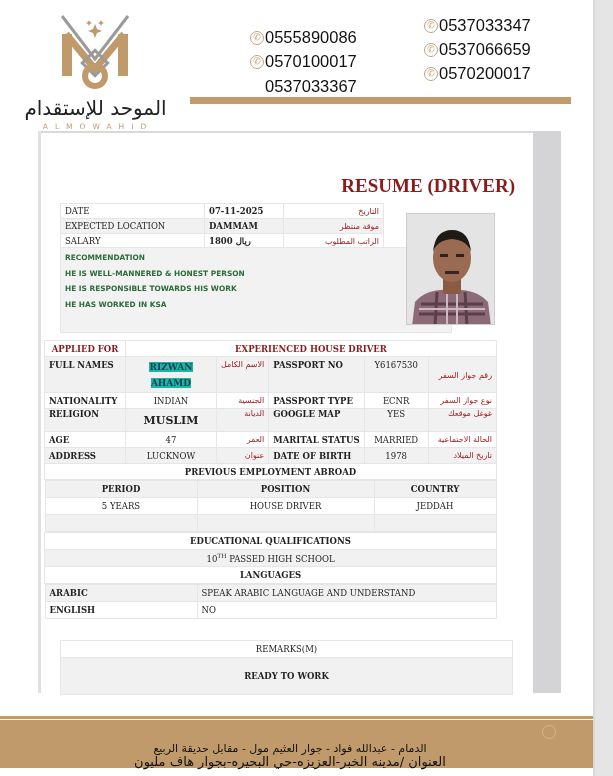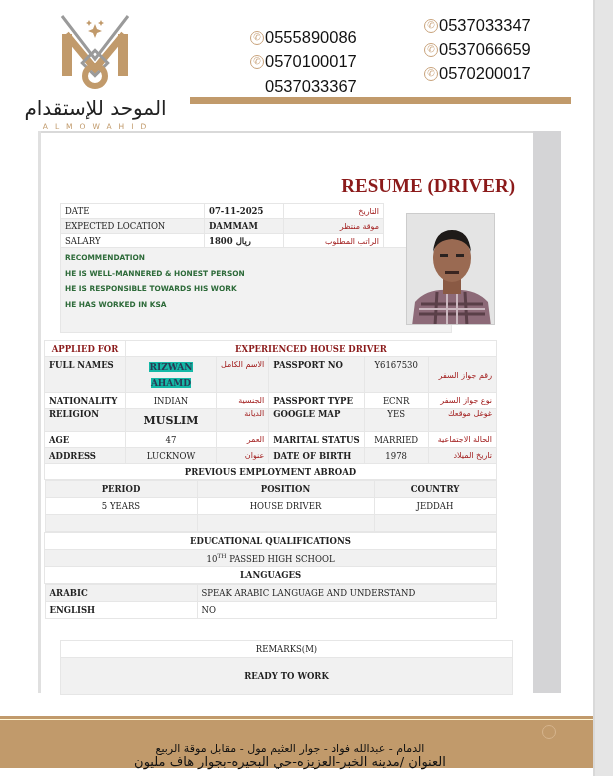--- a/index.html
+++ b/index.html
@@ -255,13 +255,13 @@
     <td class="b c" style="height:36px">READY TO WORK</td>
   </tr>
 </tbody>
   </table>
 
 <div class="abs footer"></div>
 <div class="abs footer-line"></div>
 <div class="abs footer-band"></div>
 <div class="abs footer-icon"></div>
 <div class="abs footer-l1">العنوان /مدينه الخبر-العزيزه-حي البحيره-بجوار هاف مليون</div>
-<div class="abs footer-l2">الدمام - عبدالله فواد - جوار العثيم مول - مقابل موقة الربيع</div>
+<div class="abs footer-l2">الدمام - عبدالله فواد - جوار العثيم مول - مقابل حديقة الربيع</div>
 
 </body></html>

